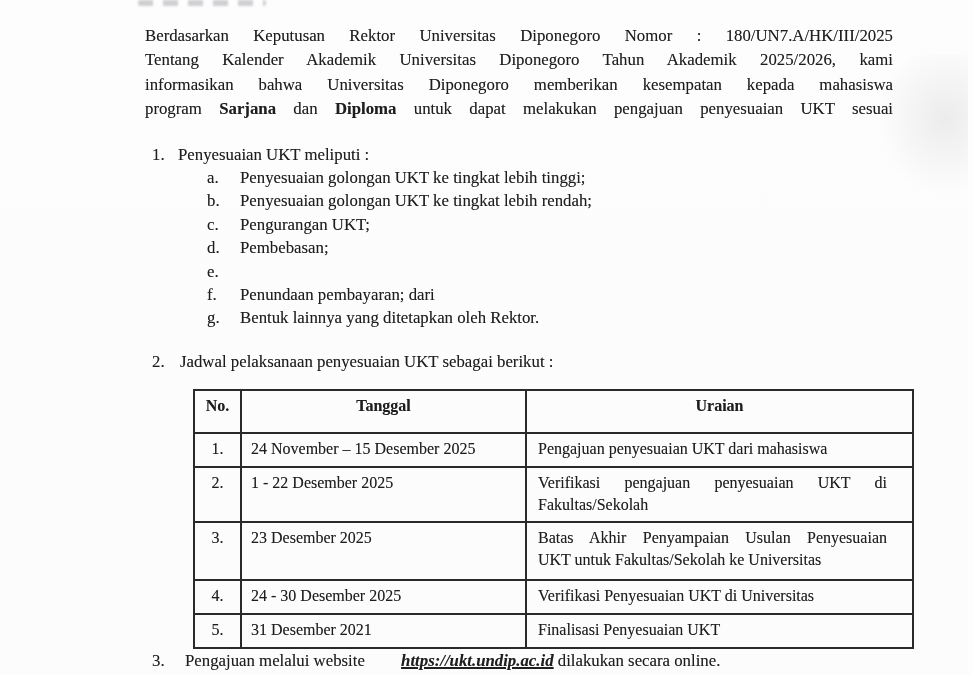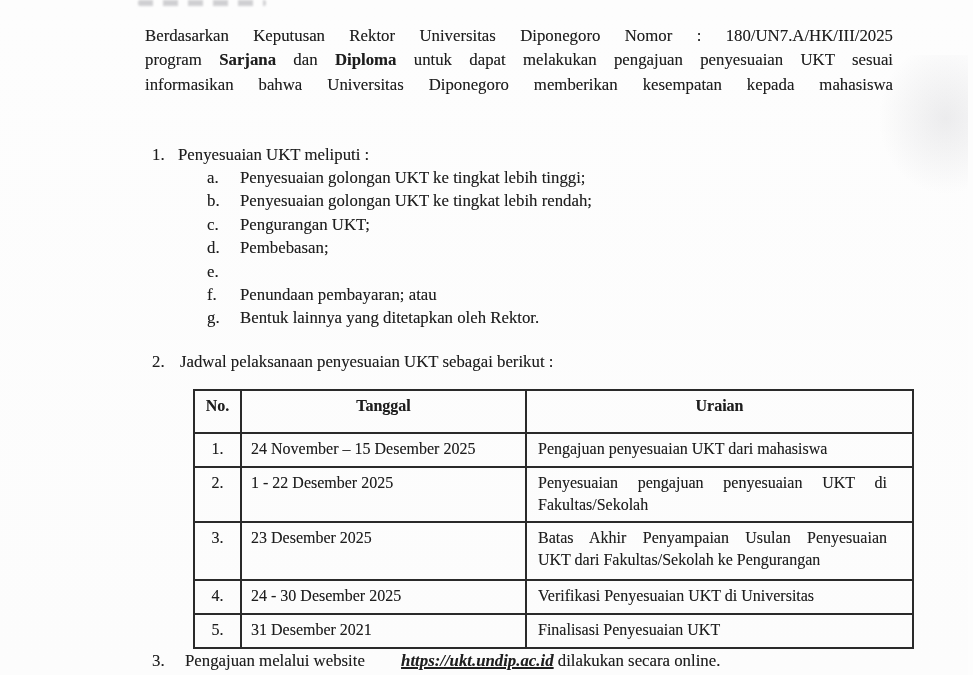--- a/index.html
+++ b/index.html
@@ -79,22 +79,23 @@
 </head>
 <body>
 
 <div class="page">
 
   <div class="top-fragment"></div>
   <div class="scan-shade"></div>
 
   <div class="intro">
     <div class="jl">Berdasarkan Keputusan Rektor Universitas Diponegoro Nomor : 180/UN7.A/HK/III/2025</div>
+    <div class="jl">Tentang Kalender Akademik Universitas Diponegoro Tahun Akademik 2025/2026, kami</div>
+    <div class="jl">informasikan bahwa Universitas Diponegoro memberikan kesempatan kepada mahasiswa</div>
     <div class="jl"><span>program </span><b>Sarjana</b><span> dan </span><b>Diploma</b><span> untuk dapat melakukan pengajuan penyesuaian UKT sesuai</span></div>
-    <div class="jl">informasikan bahwa Universitas Diponegoro memberikan kesempatan kepada mahasiswa</div>
   </div>
 
   <div class="item-1 flexrow">
     <span class="num">1.</span>
     <span>Penyesuaian UKT meliputi :</span>
   </div>
 
   <div class="sublist">
     <div class="flexrow">
       <span class="num">a.</span>
@@ -110,21 +111,21 @@
     </div>
     <div class="flexrow">
       <span class="num">d.</span>
       <span>Pembebasan;</span>
     </div>
     <div class="flexrow">
       <span class="num">e.</span>
     </div>
     <div class="flexrow">
       <span class="num">f.</span>
-      <span>Penundaan pembayaran; atau</span>
+      <span>Penundaan pembayaran; dari</span>
     </div>
     <div class="flexrow">
       <span class="num">g.</span>
       <span>Bentuk lainnya yang ditetapkan oleh Rektor.</span>
     </div>
   </div>
 
   <div class="item-2 flexrow">
     <span class="num">2.</span>
     <span>Jadwal pelaksanaan penyesuaian UKT sebagai berikut :</span>
@@ -148,30 +149,30 @@
         <td class="no">1.</td>
         <td class="tanggal">24 November – 15 Desember 2025</td>
         <td class="uraian">
           <div class="ll">Pengajuan penyesuaian UKT dari mahasiswa</div>
         </td>
       </tr>
       <tr class="r2">
         <td class="no">2.</td>
         <td class="tanggal">1 - 22 Desember 2025</td>
         <td class="uraian">
-          <div class="jl">Penyesuaian pengajuan penyesuaian UKT di</div>
+          <div class="jl">Verifikasi pengajuan penyesuaian UKT di</div>
           <div class="ll">Fakultas/Sekolah</div>
         </td>
       </tr>
       <tr class="r3">
         <td class="no">3.</td>
         <td class="tanggal">23 Desember 2025</td>
         <td class="uraian">
           <div class="jl">Batas Akhir Penyampaian Usulan Penyesuaian</div>
-          <div class="ll">UKT dari Fakultas/Sekolah ke Pengurangan</div>
+          <div class="ll">UKT untuk Fakultas/Sekolah ke Universitas</div>
         </td>
       </tr>
       <tr class="r4">
         <td class="no">4.</td>
         <td class="tanggal">24 - 30 Desember 2025</td>
         <td class="uraian">
           <div class="ll">Verifikasi Penyesuaian UKT di Universitas</div>
         </td>
       </tr>
       <tr class="r5">

